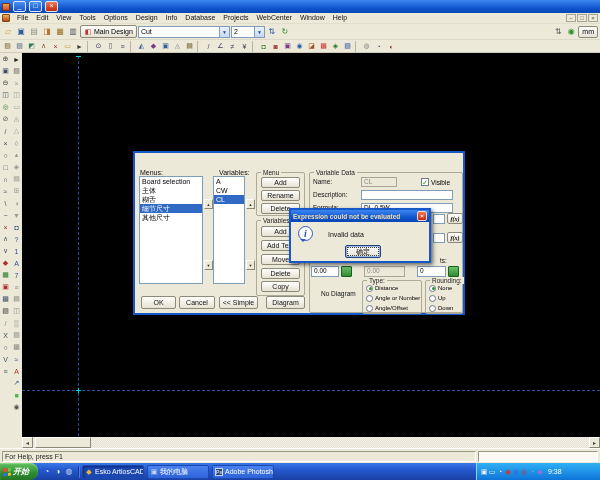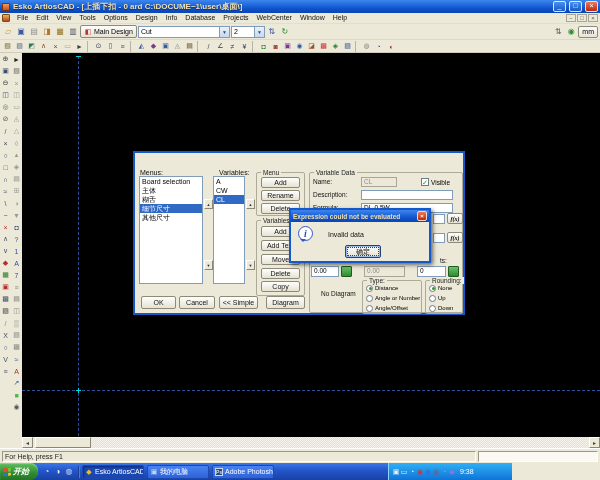--- a/index.html
+++ b/index.html
@@ -47,21 +47,21 @@
   
   .hscroll{position:absolute;left:22px;top:437px;width:578px;height:11px;background:repeating-conic-gradient(#F4F2EA 0 25%,#E4E0D2 0 50%) 0 0/2px 2px;display:flex;z-index:1}
   .sc-btn{width:11px;height:11px;background:#ECE9D8;border:1px solid;border-color:#fff #8A8774 #8A8774 #fff;font-size:5px;display:flex;align-items:center;justify-content:center;color:#444;flex:none}
   .sc-thumb{width:56px;height:11px;background:#ECE9D8;border:1px solid;border-color:#fff #8A8774 #8A8774 #fff;margin-left:2px}
   .sc-right{margin-left:auto}
   .statusbar{position:absolute;left:0;top:448px;width:600px;height:15px;background:#ECE9D8;display:flex;align-items:center;gap:2px;font-size:7px;padding:1px 2px;border-top:1px solid #fff}
   .status-left{flex:1;height:11px;line-height:10px;padding-left:2px;border:1px solid;border-color:#9A9784 #fff #fff #9A9784;color:#222}
   .status-right{width:120px;height:11px;background:#FAF9F4;border:1px solid;border-color:#9A9784 #fff #fff #9A9784}
 
   
-  .taskbar{position:absolute;left:0;top:463px;width:512px;height:17px;background:linear-gradient(180deg,#3C78E8,#2458CC 40%,#1941A5);display:flex;align-items:center;z-index:6}
+  .taskbar{position:absolute;left:0;top:463px;width:600px;height:17px;background:linear-gradient(180deg,#3C78E8,#2458CC 40%,#1941A5);display:flex;align-items:center;z-index:6}
   .start{width:38px;height:17px;background:linear-gradient(#62BE62,#2E8C2E 60%,#257425);border-radius:0 8px 8px 0;display:flex;align-items:center;gap:2px;padding:0 3px;color:#fff;font-weight:bold;font-style:italic;font-size:8px;box-shadow:inset 0 1px 1px #8CD88C;flex:none}
   .winlogo{width:8px;height:8px;display:grid;grid-template-columns:3.5px 3.5px;grid-template-rows:3.5px 3.5px;gap:1px;transform:skewY(-6deg)}
   .winlogo i{border-radius:1px}
   .qlaunch{display:flex;align-items:center;gap:1px;padding:0 4px;border-right:1px solid #1C3C98;box-shadow:1px 0 0 #4A7AE8;flex:none}
   .qlaunch .ticon{width:10px;height:12px;font-size:8px}
   .task{width:62px;height:14px;margin-left:3px;background:linear-gradient(#4A82F0,#2E62D8);border:1px solid #1C48B0;border-radius:2px;color:#fff;font-size:7px;display:flex;align-items:center;gap:2px;padding:0 2px;white-space:nowrap;overflow:hidden;flex:none}
   .task.active{background:#1B47B0;box-shadow:inset 1px 1px 2px #0A2A80}
   .task-ic{width:8px;height:8px;display:inline-flex;align-items:center;justify-content:center;font-size:7px;flex:none}
   .task-ps{background:#28487A;border:1px solid #C8D8F0;font-size:5px;color:#fff}
   .tray{margin-left:auto;height:17px;width:124px;background:linear-gradient(180deg,#30B0F4,#0E74D8);border-left:1px solid #8CD4F8;display:flex;align-items:center;gap:1px;padding:0 3px}
@@ -103,21 +103,20 @@
 
   .stylemaker{left:133px;top:151px;width:332px;height:164px;z-index:20}
 </style>
 </head>
 <body>
 
 <div class="screen">
 
   <div class="titlebar">
     <span class="app-icon"></span>
-    <span class="title-text">Esko ArtiosCAD - [上插下扣 - 0 ard C:\DOCUME~1\user\桌面\]</span>
     <span class="tb-btn tb-blue">_</span>
     <span class="tb-btn tb-blue">□</span>
     <span class="tb-btn tb-red">×</span>
   </div>
 
   <div class="menubar">
     <span class="menu-appicon"></span>
     <span style="display:flex">
 
     <span class="menu-item">File</span>

